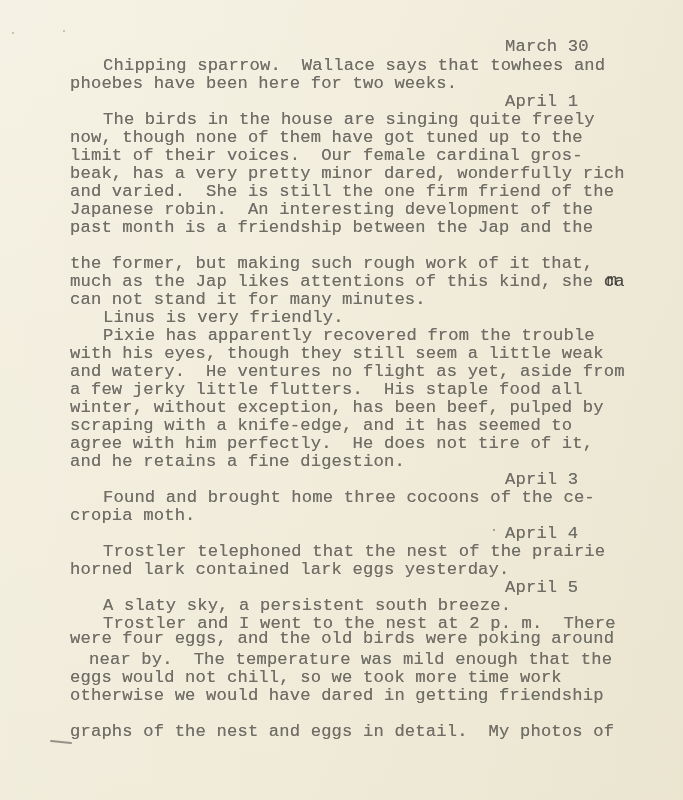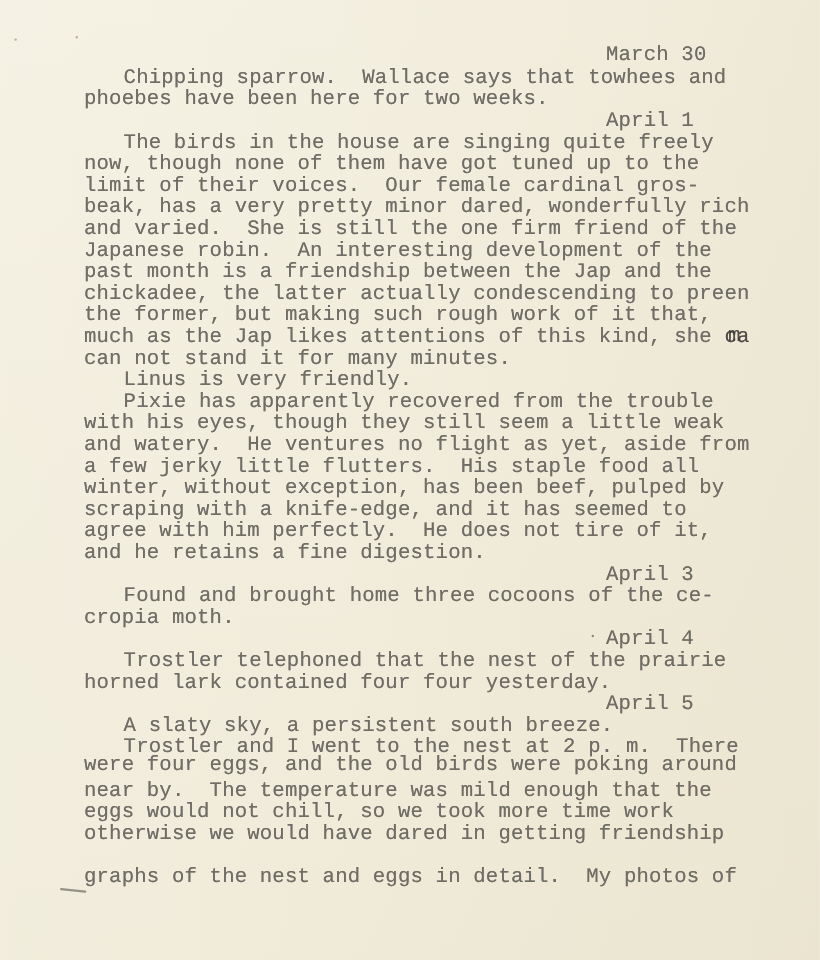--- a/index.html
+++ b/index.html
@@ -93,46 +93,45 @@
   <div class="line cont" style="top:75px;">phoebes have been here for two weeks.</div>
 
   <div class="line date" style="top:93px;">April 1</div>
   <div class="line para-start" style="top:111px;">The birds in the house are singing quite freely</div>
   <div class="line cont" style="top:129px;">now, though none of them have got tuned up to the</div>
   <div class="line cont" style="top:147px;">limit of their voices.  Our female cardinal gros-</div>
   <div class="line cont" style="top:165px;">beak, has a very pretty minor dared, wonderfully rich</div>
   <div class="line cont" style="top:183px;">and varied.  She is still the one firm friend of the</div>
   <div class="line cont" style="top:201px;">Japanese robin.  An interesting development of the</div>
   <div class="line cont" style="top:219px;">past month is a friendship between the Jap and the</div>
-  <div class="line cont" style="top:237px;">chickadee, the latter actually condescending to preen</div>
   <div class="line cont" style="top:255px;">the former, but making such rough work of it that,</div>
   <div class="line cont" style="top:273px;"><span>much as the Jap likes attentions of this kind, she </span><span class="overstrike">ca</span></div>
   <div class="line cont" style="top:291px;">can not stand it for many minutes.</div>
   <div class="line para-start" style="top:309px;">Linus is very friendly.</div>
   <div class="line para-start" style="top:327px;">Pixie has apparently recovered from the trouble</div>
   <div class="line cont" style="top:345px;">with his eyes, though they still seem a little weak</div>
   <div class="line cont" style="top:363px;">and watery.  He ventures no flight as yet, aside from</div>
   <div class="line cont" style="top:381px;">a few jerky little flutters.  His staple food all</div>
   <div class="line cont" style="top:399px;">winter, without exception, has been beef, pulped by</div>
   <div class="line cont" style="top:417px;">scraping with a knife-edge, and it has seemed to</div>
   <div class="line cont" style="top:435px;">agree with him perfectly.  He does not tire of it,</div>
   <div class="line cont" style="top:453px;">and he retains a fine digestion.</div>
 
   <div class="line date" style="top:471px;">April 3</div>
   <div class="line para-start" style="top:489px;">Found and brought home three cocoons of the ce-</div>
   <div class="line cont" style="top:507px;">cropia moth.</div>
 
   <span class="stray-dot" style="left:493px;top:529px;"></span>
   <div class="line date" style="top:525px;">April 4</div>
   <div class="line para-start" style="top:543px;">Trostler telephoned that the nest of the prairie</div>
-  <div class="line cont" style="top:561px;">horned lark contained four four yesterday.</div>
+  <div class="line cont" style="top:561px;">horned lark contained lark eggs yesterday.</div>
 
   <div class="line date" style="top:579px;">April 5</div>
   <div class="line para-start" style="top:597px;">A slaty sky, a persistent south breeze.</div>
   <div class="line para-start" style="top:615px;">Trostler and I went to the nest at 2 p. m.  There</div>
   <div class="line cont" style="top:630px;">were four eggs, and the old birds were poking around</div>
-  <div class="line cont" style="top:651px;">near by.  The temperature was mild enough that the</div>
+  <div class="line cont" style="top:651px;margin-left:19px;">near by.  The temperature was mild enough that the</div>
   <div class="line cont" style="top:669px;">eggs would not chill, so we took more time work</div>
   <div class="line cont" style="top:687px;">otherwise we would have dared in getting friendship</div>
   <div class="line cont" style="top:723px;">graphs of the nest and eggs in detail.  My photos of</div>
 
   <span class="pencil-mark"></span>
 </div>
 
 </body></html>

